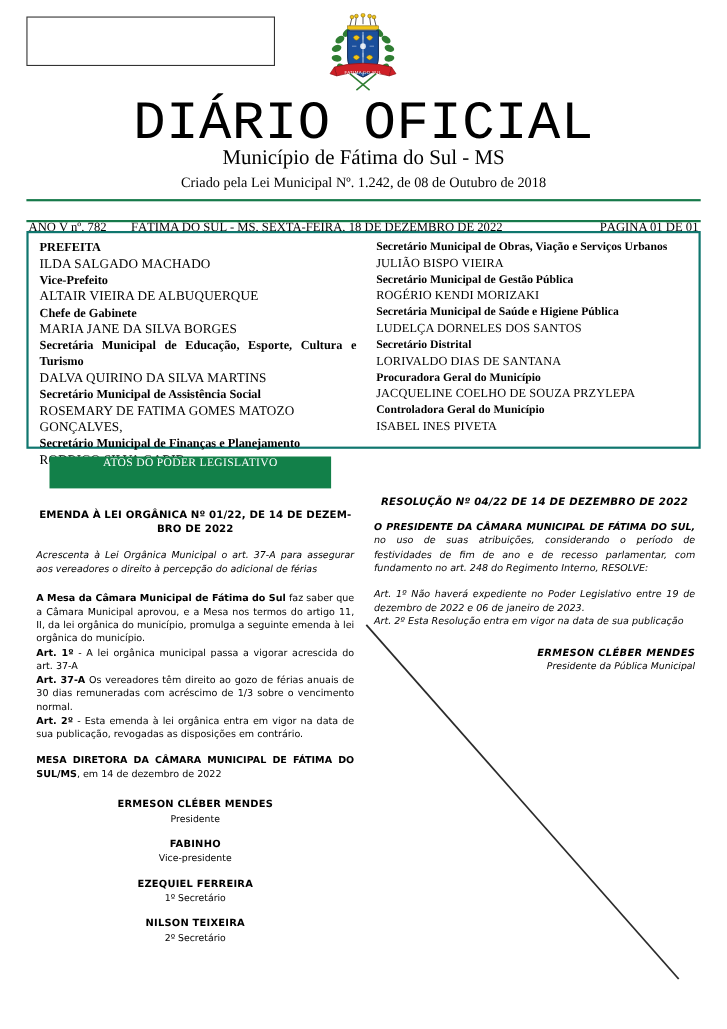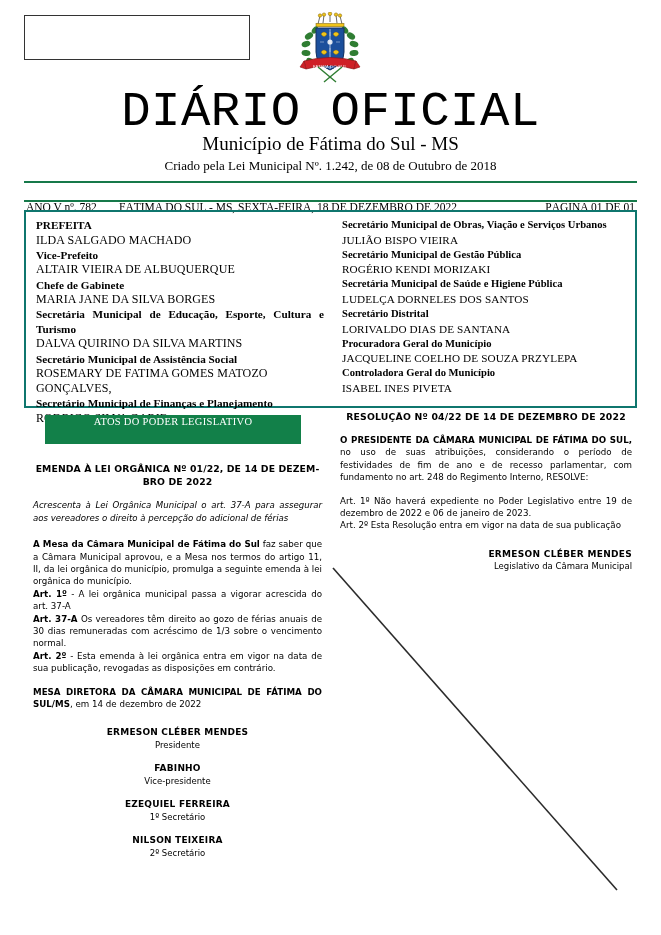--- a/index.html
+++ b/index.html
@@ -196,22 +196,23 @@
   
   .col-left {
     position: absolute;
     left: 33px;
     top: 462px;
     width: 289px;
   }
   .col-right {
     position: absolute;
     left: 340px;
-    top: 410px;
+    top: 450px;
     width: 292px;
+    font-style: italic;
   }
 
   .doc-title {
     font-family: "DejaVu Sans", sans-serif;
     font-size: 9.3px;
     line-height: 13px;
     font-weight: bold;
     text-align: center;
     margin: 0 0 11px 0;
     letter-spacing: 0.1px;
@@ -422,21 +423,21 @@
   <div class="col-right">
     <div class="doc-title wide">RESOLUÇÃO Nº 04/22 DE 14 DE DEZEMBRO DE 2022</div>
 
     <p class="body-par"><b>O PRESIDENTE DA CÂMARA MUNICIPAL DE FÁTIMA DO SUL,</b><span> no uso de suas atribuições, considerando o período de festividades de fim de ano e de recesso parlamentar, com fundamento no art. 248 do Regimento Interno, RESOLVE:</span></p>
 
     <p class="body-par gap">Art. 1º Não haverá expediente no Poder Legislativo entre 19 de dezembro de 2022 e 06 de janeiro de 2023.</p>
     <p class="body-par">Art. 2º Esta Resolução entra em vigor na data de sua publicação</p>
 
     <div class="right-sig">
       <p class="sig-name">ERMESON CLÉBER MENDES</p>
-      <p class="sig-role">Legislativo da Câmara Municipal</p>
+      <p class="sig-role">Presidente da Pública Municipal</p>
     </div>
   </div>
 
   <svg class="diagonal" viewBox="0 0 320 350" width="320" height="350" xmlns="http://www.w3.org/2000/svg">
     <line x1="13" y1="13" x2="297" y2="335" stroke="#2b2b2b" stroke-width="1.6"></line>
   </svg>
 
 </div>
 
 </body></html>

